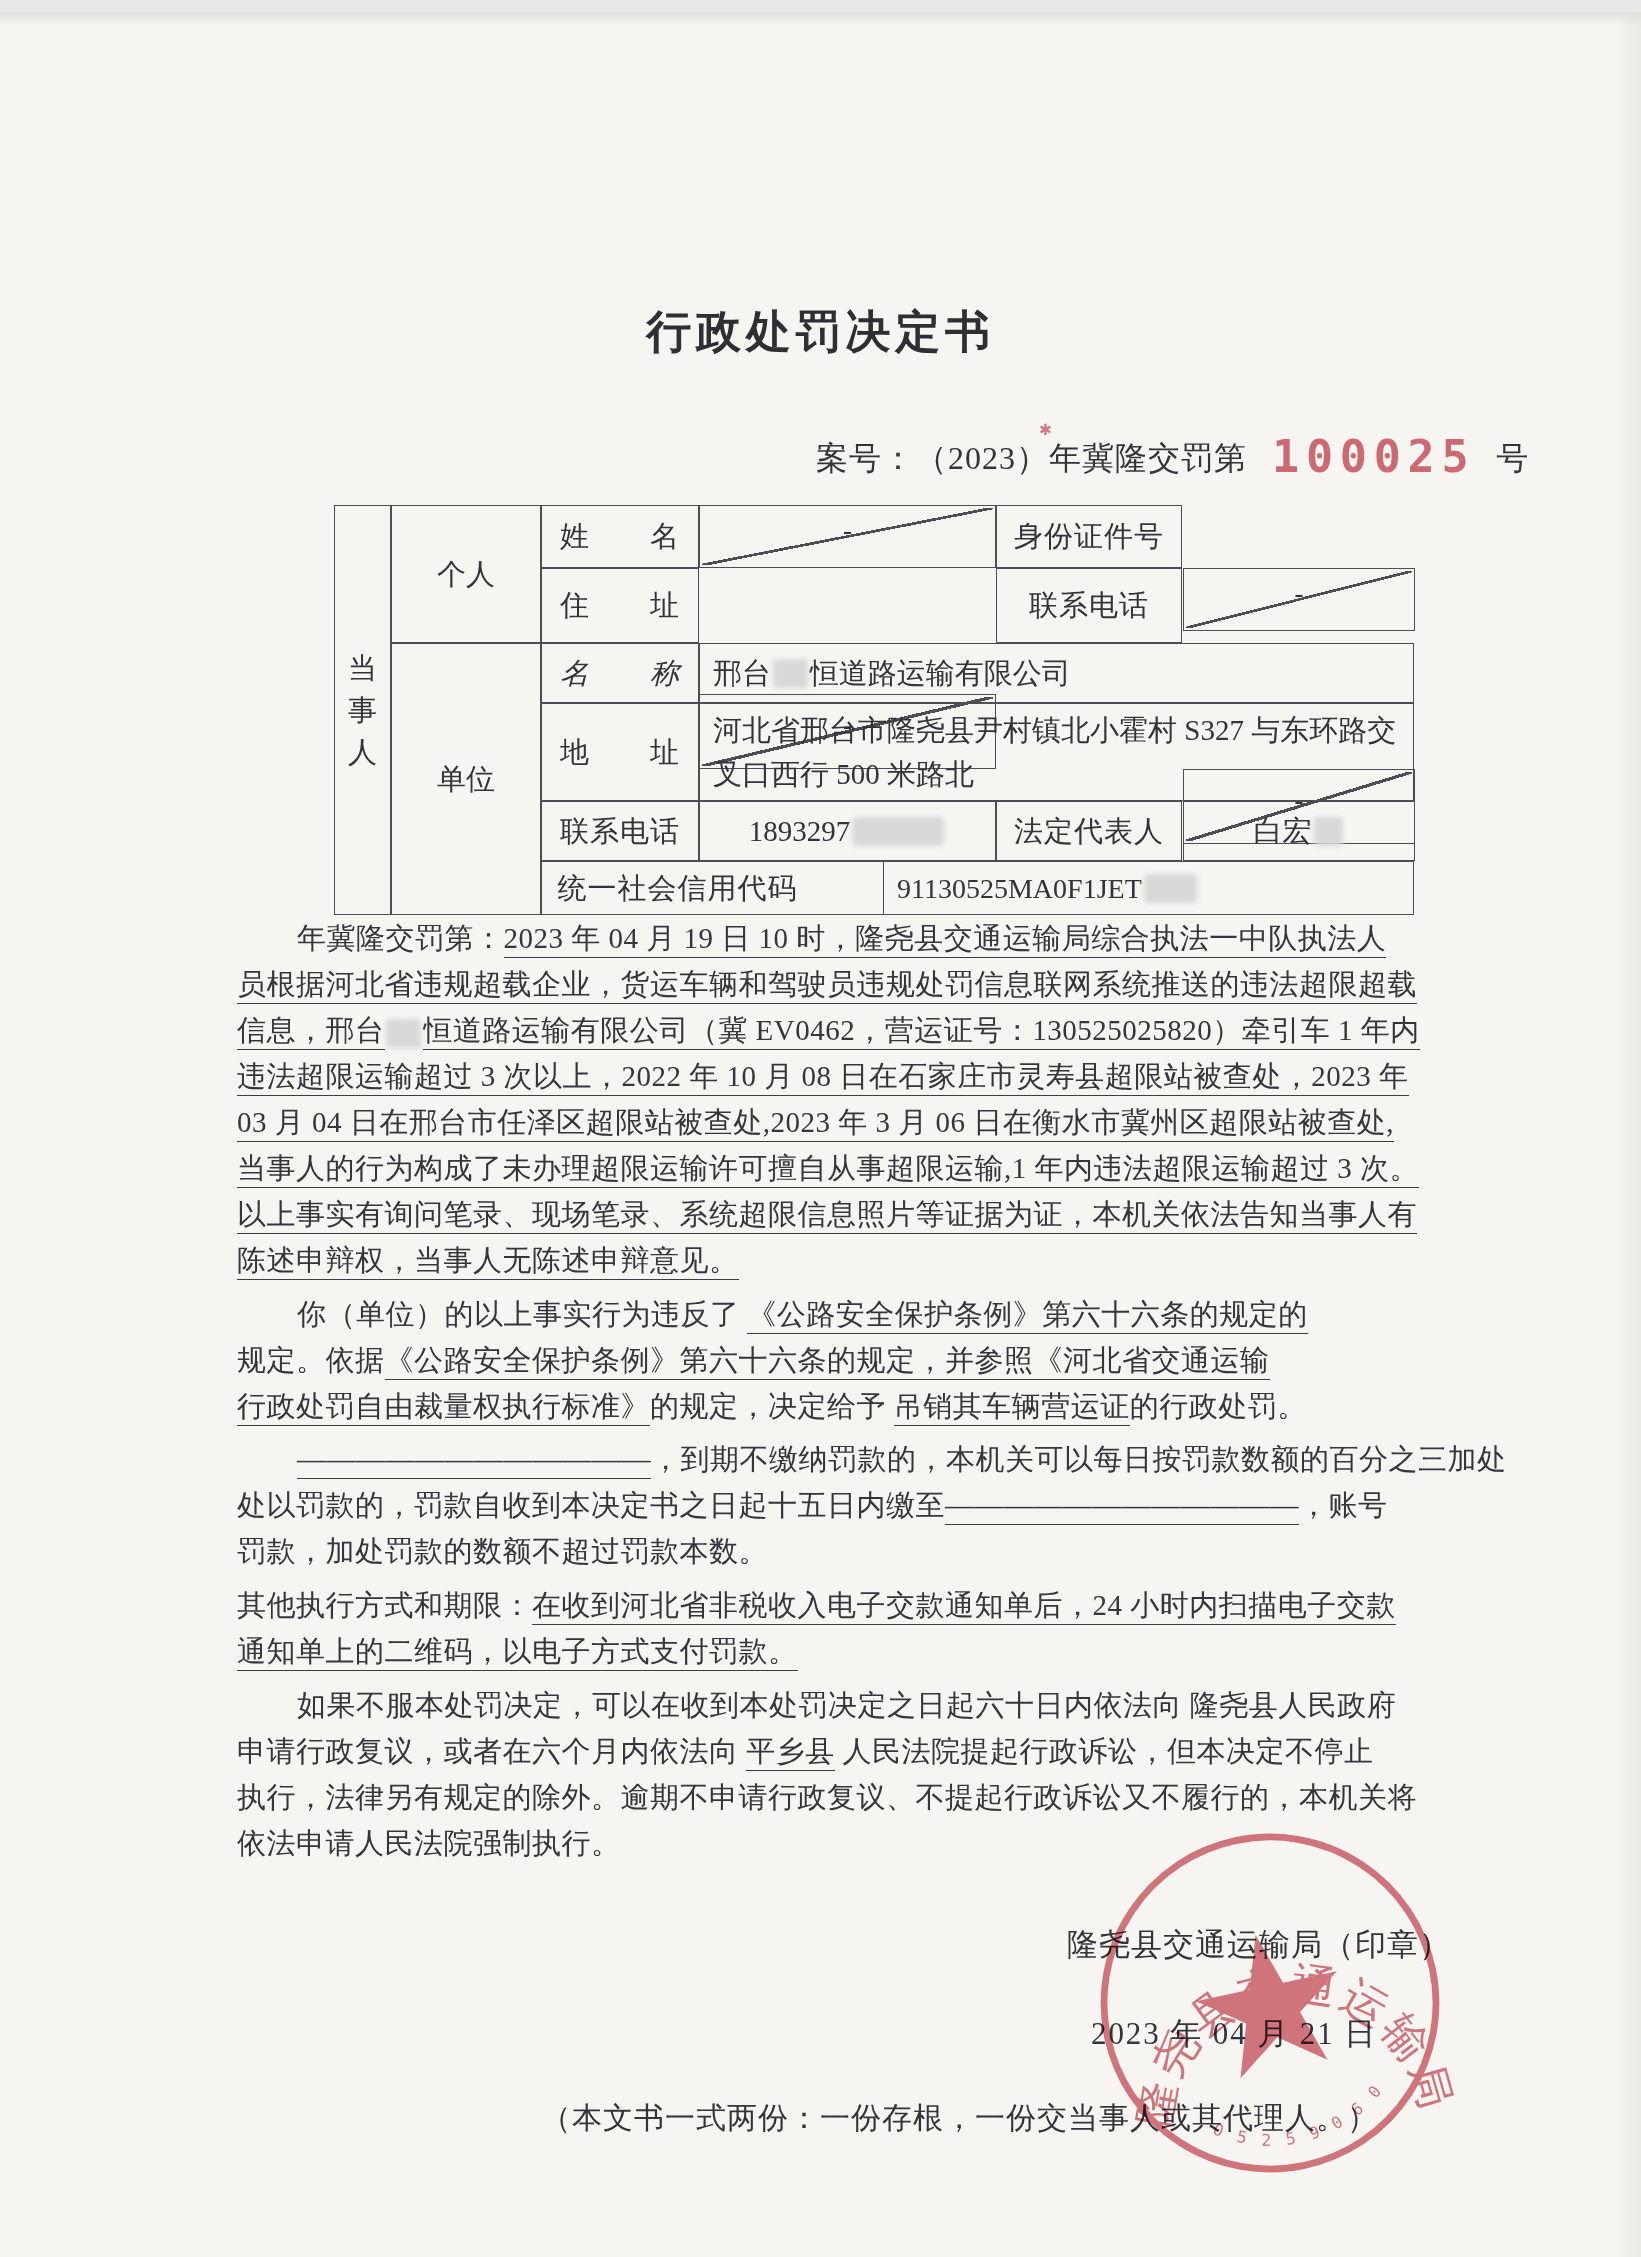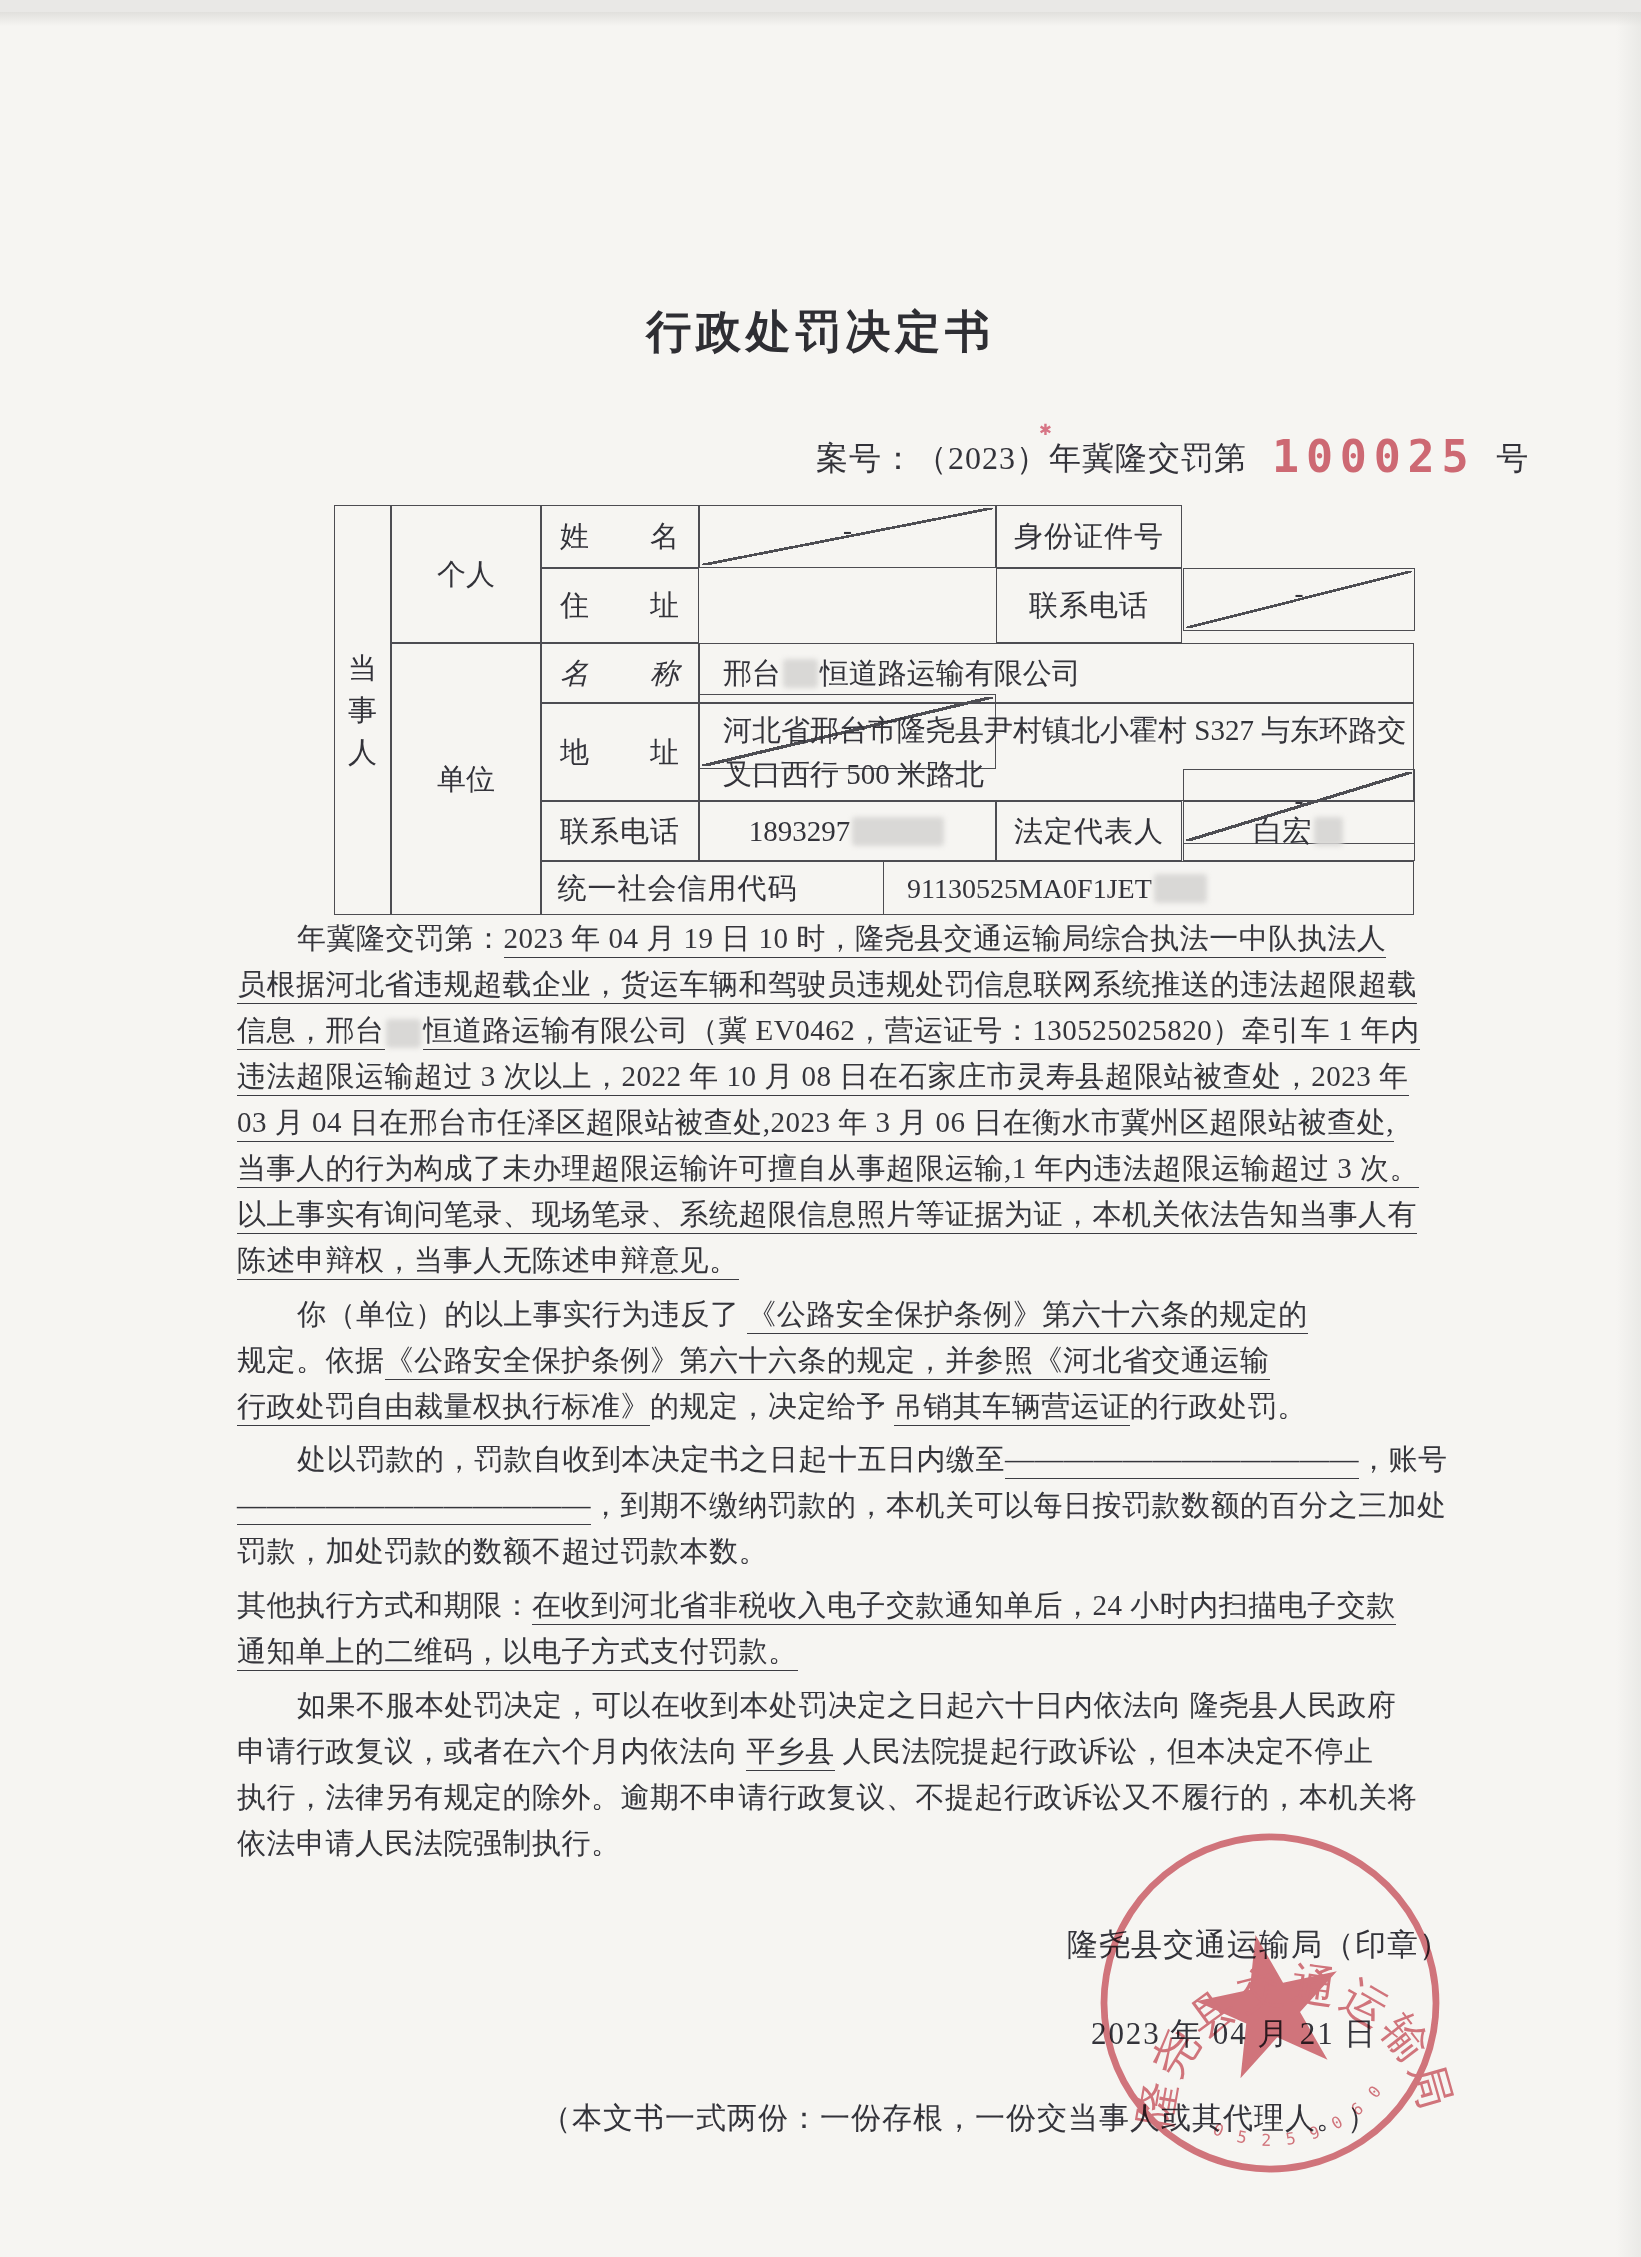--- a/index.html
+++ b/index.html
@@ -31,21 +31,21 @@
   }
   .redmark{position:absolute;left:1039px;top:409px;font-size:15.4px;color:#d0566b;opacity:.8;}
   
   .tbl{position:absolute;left:334px;top:493px;width:1080px;height:410px;font-size:29px;}
   .cell{
     position:absolute;border:1.9px solid #4d4d52;box-sizing:border-box;
     display:flex;align-items:center;justify-content:center;text-align:center;
     line-height:37px;
   }
   .cell.lab{letter-spacing:1px;}
-  .cell.val-left{justify-content:flex-start;text-align:left;padding-left:23px;}
+  .cell.val-left{justify-content:flex-start;text-align:left;padding-left:13px;}
   .slashcell{position:relative;}
   .slashcell .diag{
     position:absolute;left:1.9px;top:1.9px;right:1.9px;bottom:1.9px;
     background:linear-gradient(to bottom right,transparent 48.8%,#4d4d52 48.8%,#4d4d52 51.2%,transparent 51.2%);
   }
   .slashcell .dash{position:relative;font-size:27px;transform:translateY(-5.8px);}
   .vparty{white-space:normal;word-break:break-all;line-height:42px;padding:0 12.6px;}
   .redact{
     display:inline-block;height:29px;vertical-align:middle;margin:0 1.9px;
     background:#d9d8d6;border-radius:3.9px;filter:blur(2.9px);
@@ -147,22 +147,22 @@
         <div class="bline"><span class="u">当事人的行为构成了未办理超限运输许可擅自从事超限运输,1 年内违法超限运输超过 3 次。</span></div>
         <div class="bline"><span class="u">以上事实有询问笔录、现场笔录、系统超限信息照片等证据为证，本机关依法告知当事人有</span></div>
         <div class="bline"><span class="u">陈述申辩权，当事人无陈述申辩意见。</span></div>
       </div>
       <div class="para indent">
         <div class="bline"><span>你（单位）的以上事实行为违反了 </span><span class="u">《公路安全保护条例》第六十六条的规定的</span></div>
         <div class="bline"><span>规定。依据</span><span class="u">《公路安全保护条例》第六十六条的规定，并参照《河北省交通运输</span></div>
         <div class="bline"><span class="u">行政处罚自由裁量权执行标准》</span><span>的规定，决定给予 </span><span class="u">吊销其车辆营运证</span><span>的行政处罚。</span></div>
       </div>
       <div class="para indent">
+        <div class="bline"><span class="u">————————————</span><span>，到期不缴纳罚款的，本机关可以每日按罚款数额的百分之三加处</span></div>
         <div class="bline"><span>处以罚款的，罚款自收到本决定书之日起十五日内缴至</span><span class="u">————————————</span><span>，账号</span></div>
-        <div class="bline"><span class="u">————————————</span><span>，到期不缴纳罚款的，本机关可以每日按罚款数额的百分之三加处</span></div>
         <div class="bline"><span>罚款，加处罚款的数额不超过罚款本数。</span></div>
       </div>
       <div class="para">
         <div class="bline"><span>其他执行方式和期限：</span><span class="u">在收到河北省非税收入电子交款通知单后，24 小时内扫描电子交款</span></div>
         <div class="bline"><span class="u">通知单上的二维码，以电子方式支付罚款。</span></div>
       </div>
       <div class="para indent">
         <div class="bline"><span>如果不服本处罚决定，可以在收到本处罚决定之日起六十日内依法向 隆尧县人民政府</span></div>
         <div class="bline"><span>申请行政复议，或者在六个月内依法向 </span><span class="u">平乡县</span><span> 人民法院提起行政诉讼，但本决定不停止</span></div>
         <div class="bline"><span>执行，法律另有规定的除外。逾期不申请行政复议、不提起行政诉讼又不履行的，本机关将</span></div>

